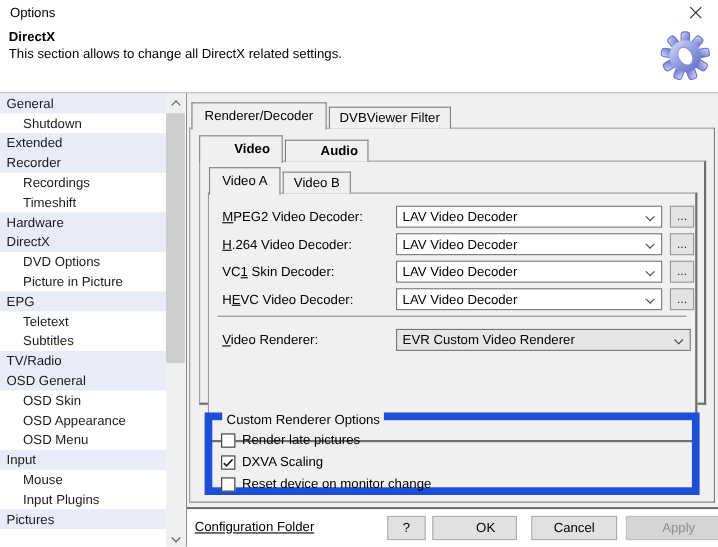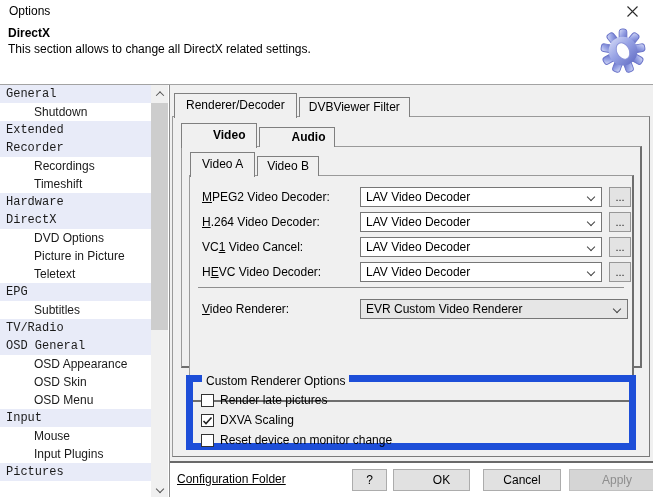--- a/index.html
+++ b/index.html
@@ -16,22 +16,22 @@
   
   .header { position:absolute; top:22px; left:0; right:0; height:62px; background:#fff; }
   .h-title { position:absolute; left:8px; top:4px; font-weight:bold; font-size:12px; }
   .h-desc  { position:absolute; left:8px; top:20px; font-size:12px; }
   .gear { position:absolute; right:7px; top:5px; width:46px; height:48px; }
   
   .main { position:absolute; top:84px; left:0; right:0; bottom:0; border-top:1px solid #a3a3a3; display:flex; }
   
   .sidebar { width:170px; position:relative; background:#fff; border-right:1px solid #8c8c8c; overflow:hidden; }
   .side-list { position:absolute; left:0; top:0; right:18px; bottom:0; overflow:hidden; }
-  .side-item { height:18px; line-height:18px; padding-left:34px; color:#1a1a1a; cursor:pointer; white-space:nowrap; }
-  .side-item.cat { padding-left:6px; background:#e8ebf8;font-family:Liberation Mono, monospace; }
+  .side-item { height:18px; line-height:18px; padding-left:21px; color:#1a1a1a; cursor:pointer; white-space:nowrap; }
+  .side-item.cat { padding-left:6px; background:#e8ebf8; }
   .side-scroll { position:absolute; top:0; right:1px; width:17px; bottom:0; background:#f0f0f0; }
   .sb-btn { position:absolute; left:0; width:17px; height:17px; background:#f0f0f0; display:flex; align-items:center; justify-content:center; cursor:pointer; }
   .sb-up { top:0; } .sb-down { bottom:0; }
   .sb-thumb { position:absolute; left:0; width:17px; top:18px; height:227px; background:#cdcdcd; cursor:pointer; }
   .chev { display:inline-block; width:6px; height:6px; border-right:1.4px solid #555; border-bottom:1.4px solid #555; }
   .chev.up   { transform:rotate(-135deg) translate(-1px,-1px); }
   .chev.down { transform:rotate(45deg); }
   
   .content { flex:1; position:relative; background:#f0f0f0; }
   
@@ -121,27 +121,27 @@
       <div class="side-item cat">General</div>
       <div class="side-item">Shutdown</div>
       <div class="side-item cat">Extended</div>
       <div class="side-item cat">Recorder</div>
       <div class="side-item">Recordings</div>
       <div class="side-item">Timeshift</div>
       <div class="side-item cat">Hardware</div>
       <div class="side-item cat">DirectX</div>
       <div class="side-item">DVD Options</div>
       <div class="side-item">Picture in Picture</div>
+      <div class="side-item cat">EPG</div>
       <div class="side-item">Teletext</div>
-      <div class="side-item cat">EPG</div>
       <div class="side-item">Subtitles</div>
       <div class="side-item cat">TV/Radio</div>
       <div class="side-item cat">OSD General</div>
+      <div class="side-item">OSD Skin</div>
       <div class="side-item">OSD Appearance</div>
-      <div class="side-item">OSD Skin</div>
       <div class="side-item">OSD Menu</div>
       <div class="side-item cat">Input</div>
       <div class="side-item">Mouse</div>
       <div class="side-item">Input Plugins</div>
       <div class="side-item cat">Pictures</div>
     </div>
     <div class="side-scroll">
       <div class="sb-btn sb-up">
           <span class="chev up"></span>
         </div>
@@ -176,21 +176,21 @@
         <div class="pane pane3">
 
           <span class="flabel" style="top:11px"><span></span><span class="mn">M</span><span>PEG2 Video Decoder:</span></span>
           <div class="combo" style="top:11px"><span>LAV Video Decoder</span><span class="chev down"></span></div>
           <button class="more" style="top:11px">...</button>
 
           <span class="flabel" style="top:36px"><span></span><span class="mn">H</span><span>.264 Video Decoder:</span></span>
           <div class="combo" style="top:36px"><span>LAV Video Decoder</span><span class="chev down"></span></div>
           <button class="more" style="top:36px">...</button>
 
-          <span class="flabel" style="top:61px"><span>VC</span><span class="mn">1</span><span> Video Cancel:</span></span>
+          <span class="flabel" style="top:61px"><span>VC</span><span class="mn">1</span><span> Skin Decoder:</span></span>
           <div class="combo" style="top:61px"><span>LAV Video Decoder</span><span class="chev down"></span></div>
           <button class="more" style="top:61px">...</button>
 
           <span class="flabel" style="top:86px"><span>H</span><span class="mn">E</span><span>VC Video Decoder:</span></span>
           <div class="combo" style="top:86px"><span>LAV Video Decoder</span><span class="chev down"></span></div>
           <button class="more" style="top:86px">...</button>
 
           <div class="sep"></div>
 
           <span class="flabel" style="top:123px"><span></span><span class="mn">V</span><span>ideo Renderer:</span></span>

